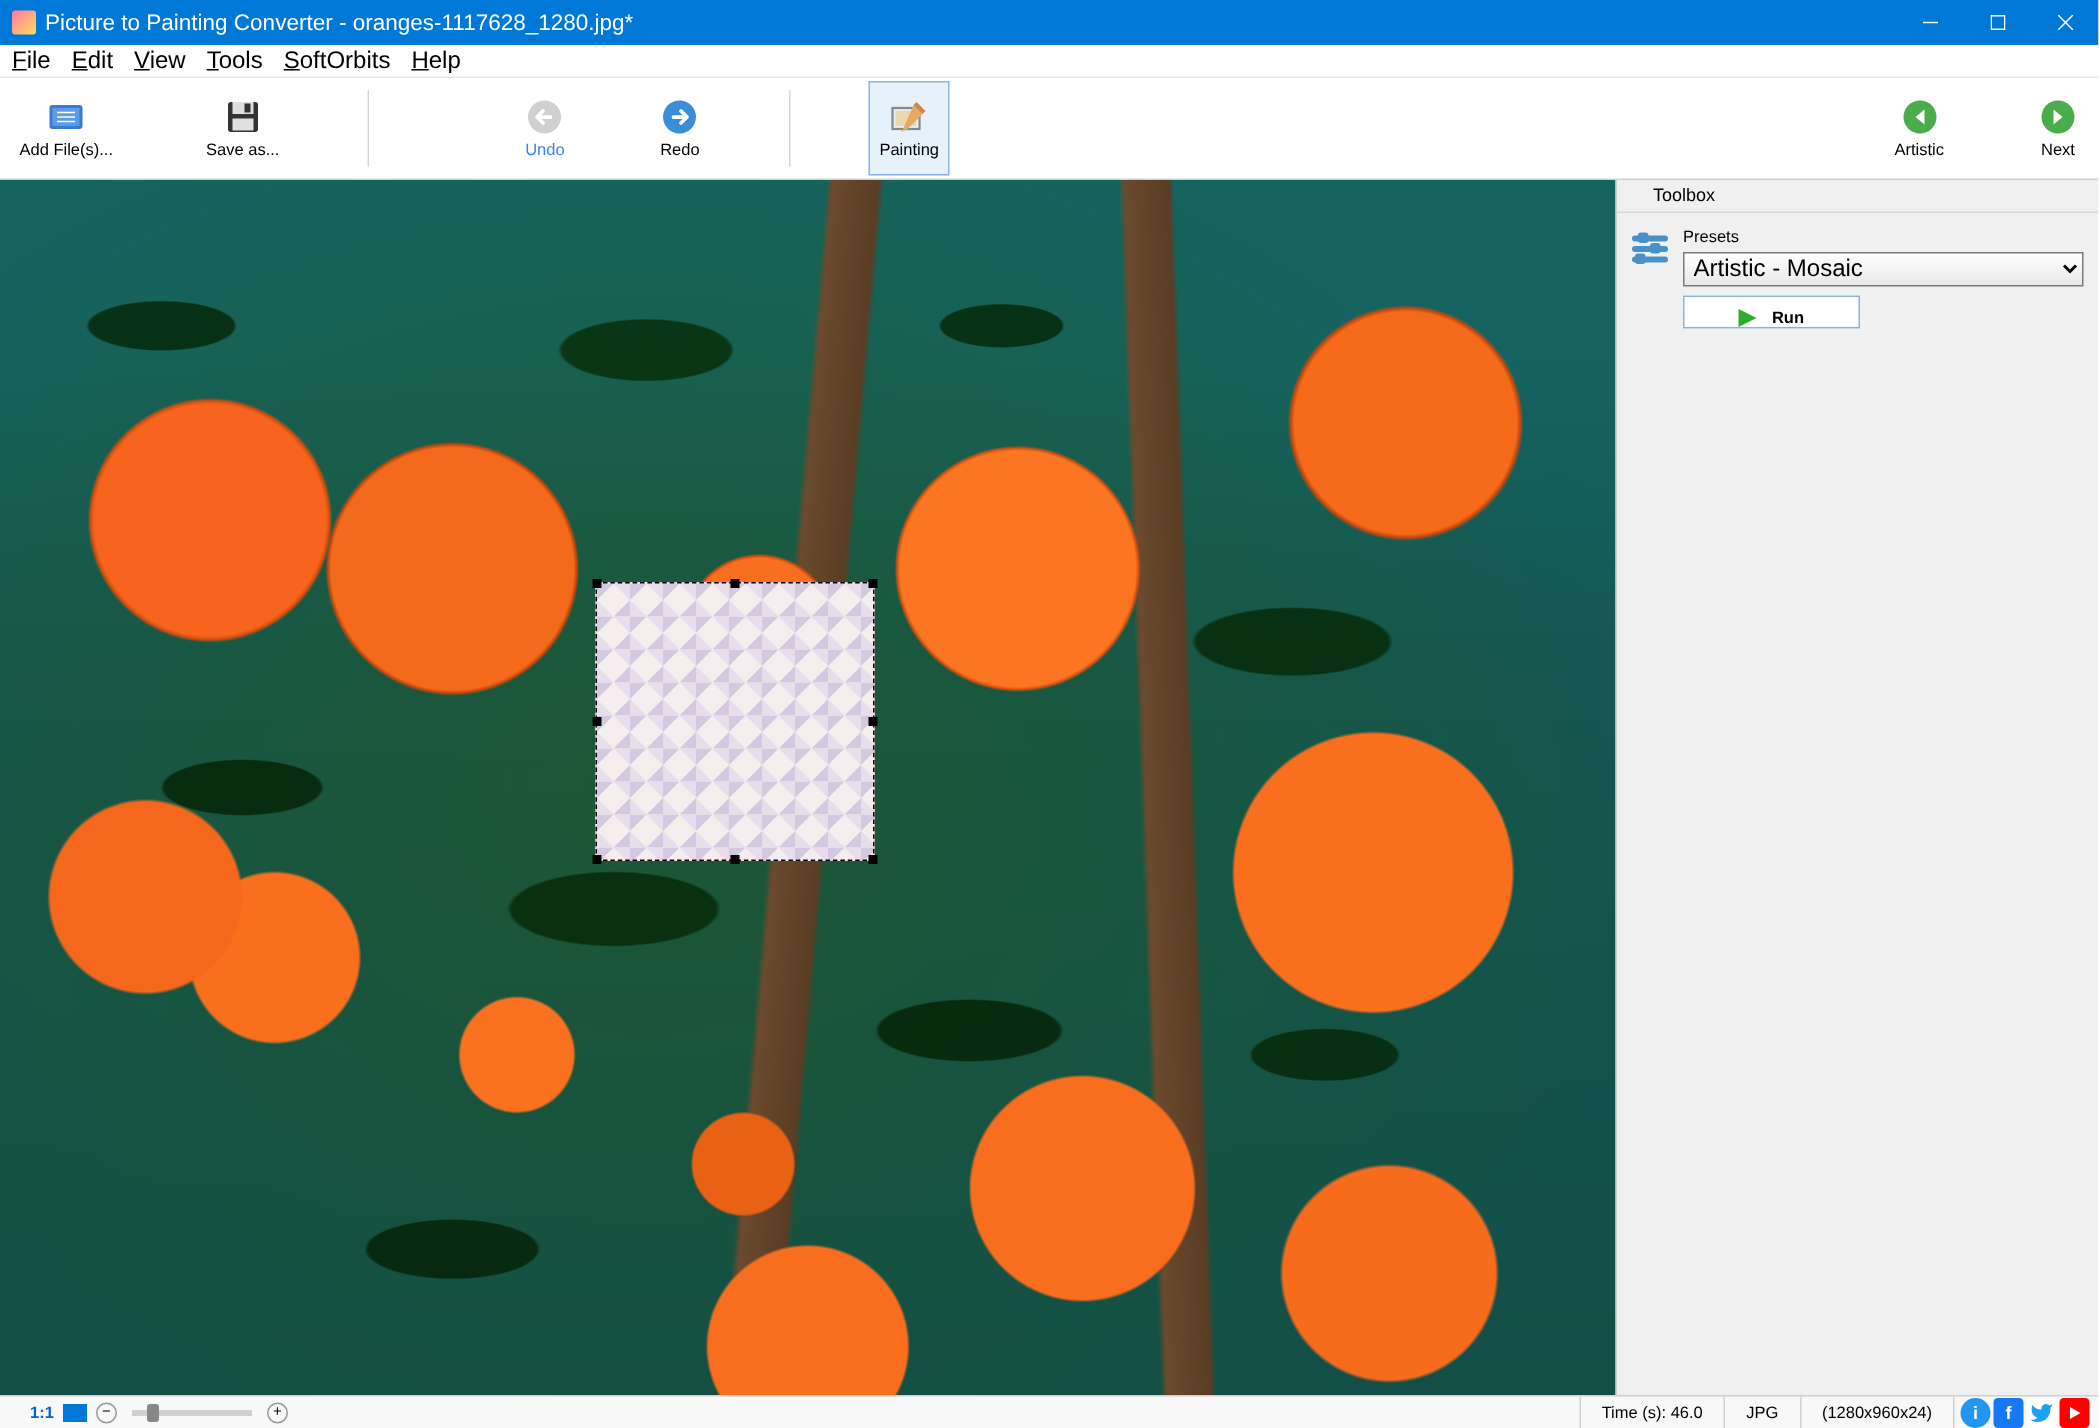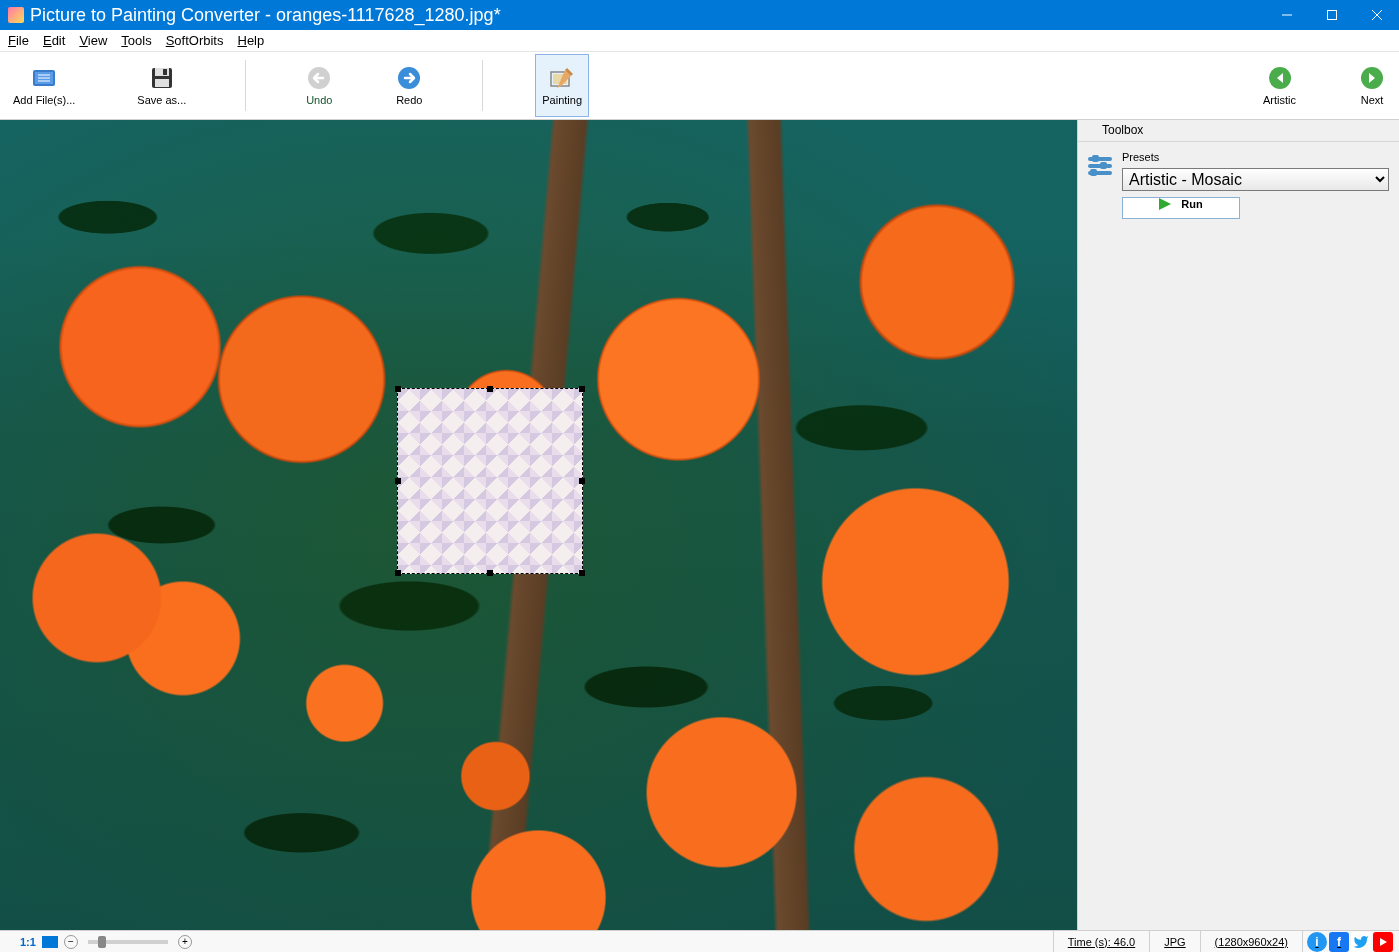--- a/index.html
+++ b/index.html
@@ -20,58 +20,58 @@
   display: flex;
   align-items: center;
   padding-left: 8px;
 }
 .titlebar-icon {
   width: 16px; height: 16px;
   background: linear-gradient(135deg,#f7a,#fd5);
   border-radius: 2px;
   margin-right: 6px;
 }
-.titlebar-title { flex: 1; font-size: 18px; }
+.titlebar-title { flex: 1; font-size: 15px; }
 .winbtns { display: flex; }
 .winbtn {
   width: 45px; height: 30px;
   display: flex; align-items: center; justify-content: center;
   color: #fff; cursor: pointer;
 }
 .menubar {
   height: 22px;
   background: #fff;
   border-bottom: 1px solid #e5e5e5;
   display: flex;
   align-items: center;
   padding-left: 8px;
   gap: 14px;
 }
-.menu-item { cursor: pointer; font-size: 13px; text-align: center; }
+.menu-item { cursor: pointer; font-size: 16px; text-align: center; }
 .menu-item .ul { text-decoration: underline; }
 .toolbar {
   height: 68px;
   background: #fff;
   border-bottom: 1px solid #d0d0d0;
   display: flex;
   align-items: stretch;
   padding: 2px 6px;
   gap: 48px;
 }
 .toolbar-btn {
   display: flex; flex-direction: column;
   align-items: center; justify-content: center;
   padding: 2px 6px; min-width: 42px;
   cursor: pointer;
   border: 1px solid transparent;
 }
 .toolbar-btn.active { border:1px solid #8cb4e8; background:#e5f1fb; }
 .toolbar-btn .icon { width:28px; height:28px; display:flex; align-items:center; justify-content:center; }
 .toolbar-btn .lbl { font-size:11px; line-height:1.15; text-align:center; margin-top:2px; }
-.toolbar-btn.disabled { color:#14532d; }
+.toolbar-btn.disabled { color:#3b82f6;margin-left:44px; }
 .toolbar-sep { width:1px; background:#d8d8d8; margin:6px 4px; }
 .toolbar-spacer { flex:1; }
 .main {
   flex:1;
   display:flex;
   overflow:hidden;
 }
 .canvas-area {
   flex:1;
   background:#fff;
@@ -171,21 +171,21 @@
   width:100%; margin-top:4px;
   font-size:16px; padding:1px 2px;
   border:1px solid #7a7a7a;
   background:linear-gradient(#fff,#e8e8e8);
 }
 .run-btn {
   width:118px; height:22px;
   margin-top:6px;
   border:1px solid #8bb3d9;
   background:#fff;
-  display:flex; align-items:flex-start; justify-content:center;
+  display:flex; align-items:flex-end; justify-content:center;
   gap:10px; font-weight:bold; font-size:11px;
   cursor:pointer;
 }
 .run-arrow {
   width:0; height:0;
   border-top:6px solid transparent;
   border-bottom:6px solid transparent;
   border-left:12px solid #2eab2e;
 }
 .statusbar {
@@ -206,21 +206,21 @@
   width:80px; height:4px; background:#d0d0d0; position:relative; margin:0 4px;
 }
 .zoom-slider::after { content:''; position:absolute; left:10px; top:-4px; width:8px; height:12px; background:#888; border-radius:2px; }
 .zoom-btn {
   width:14px;height:14px;border:1px solid #999;border-radius:50%;
   display:flex;align-items:center;justify-content:center;font-size:10px;line-height:1;
 }
 .status-spacer { flex:1; }
 .status-cell {
   border-left:1px solid #d0d0d0; padding:0 14px; height:100%;
-  display:flex;align-items:center;text-decoration:underline;
+  display:flex;align-items:center;
 }
 .social { display:flex; gap:2px; padding-right:2px; }
 .social-btn { width:20px;height:20px;border-radius:3px;display:flex;align-items:center;justify-content:center;color:#fff;font-weight:bold;font-size:12px; }
 .sb-info{background:#2196f3;border-radius:50%;}
 .sb-fb{background:#1877f2;}
 .sb-tw{background:#fff;color:#1da1f2;}
 .sb-yt{background:#ff0000;}
 svg { display:block; }
 </style>
 </head>

